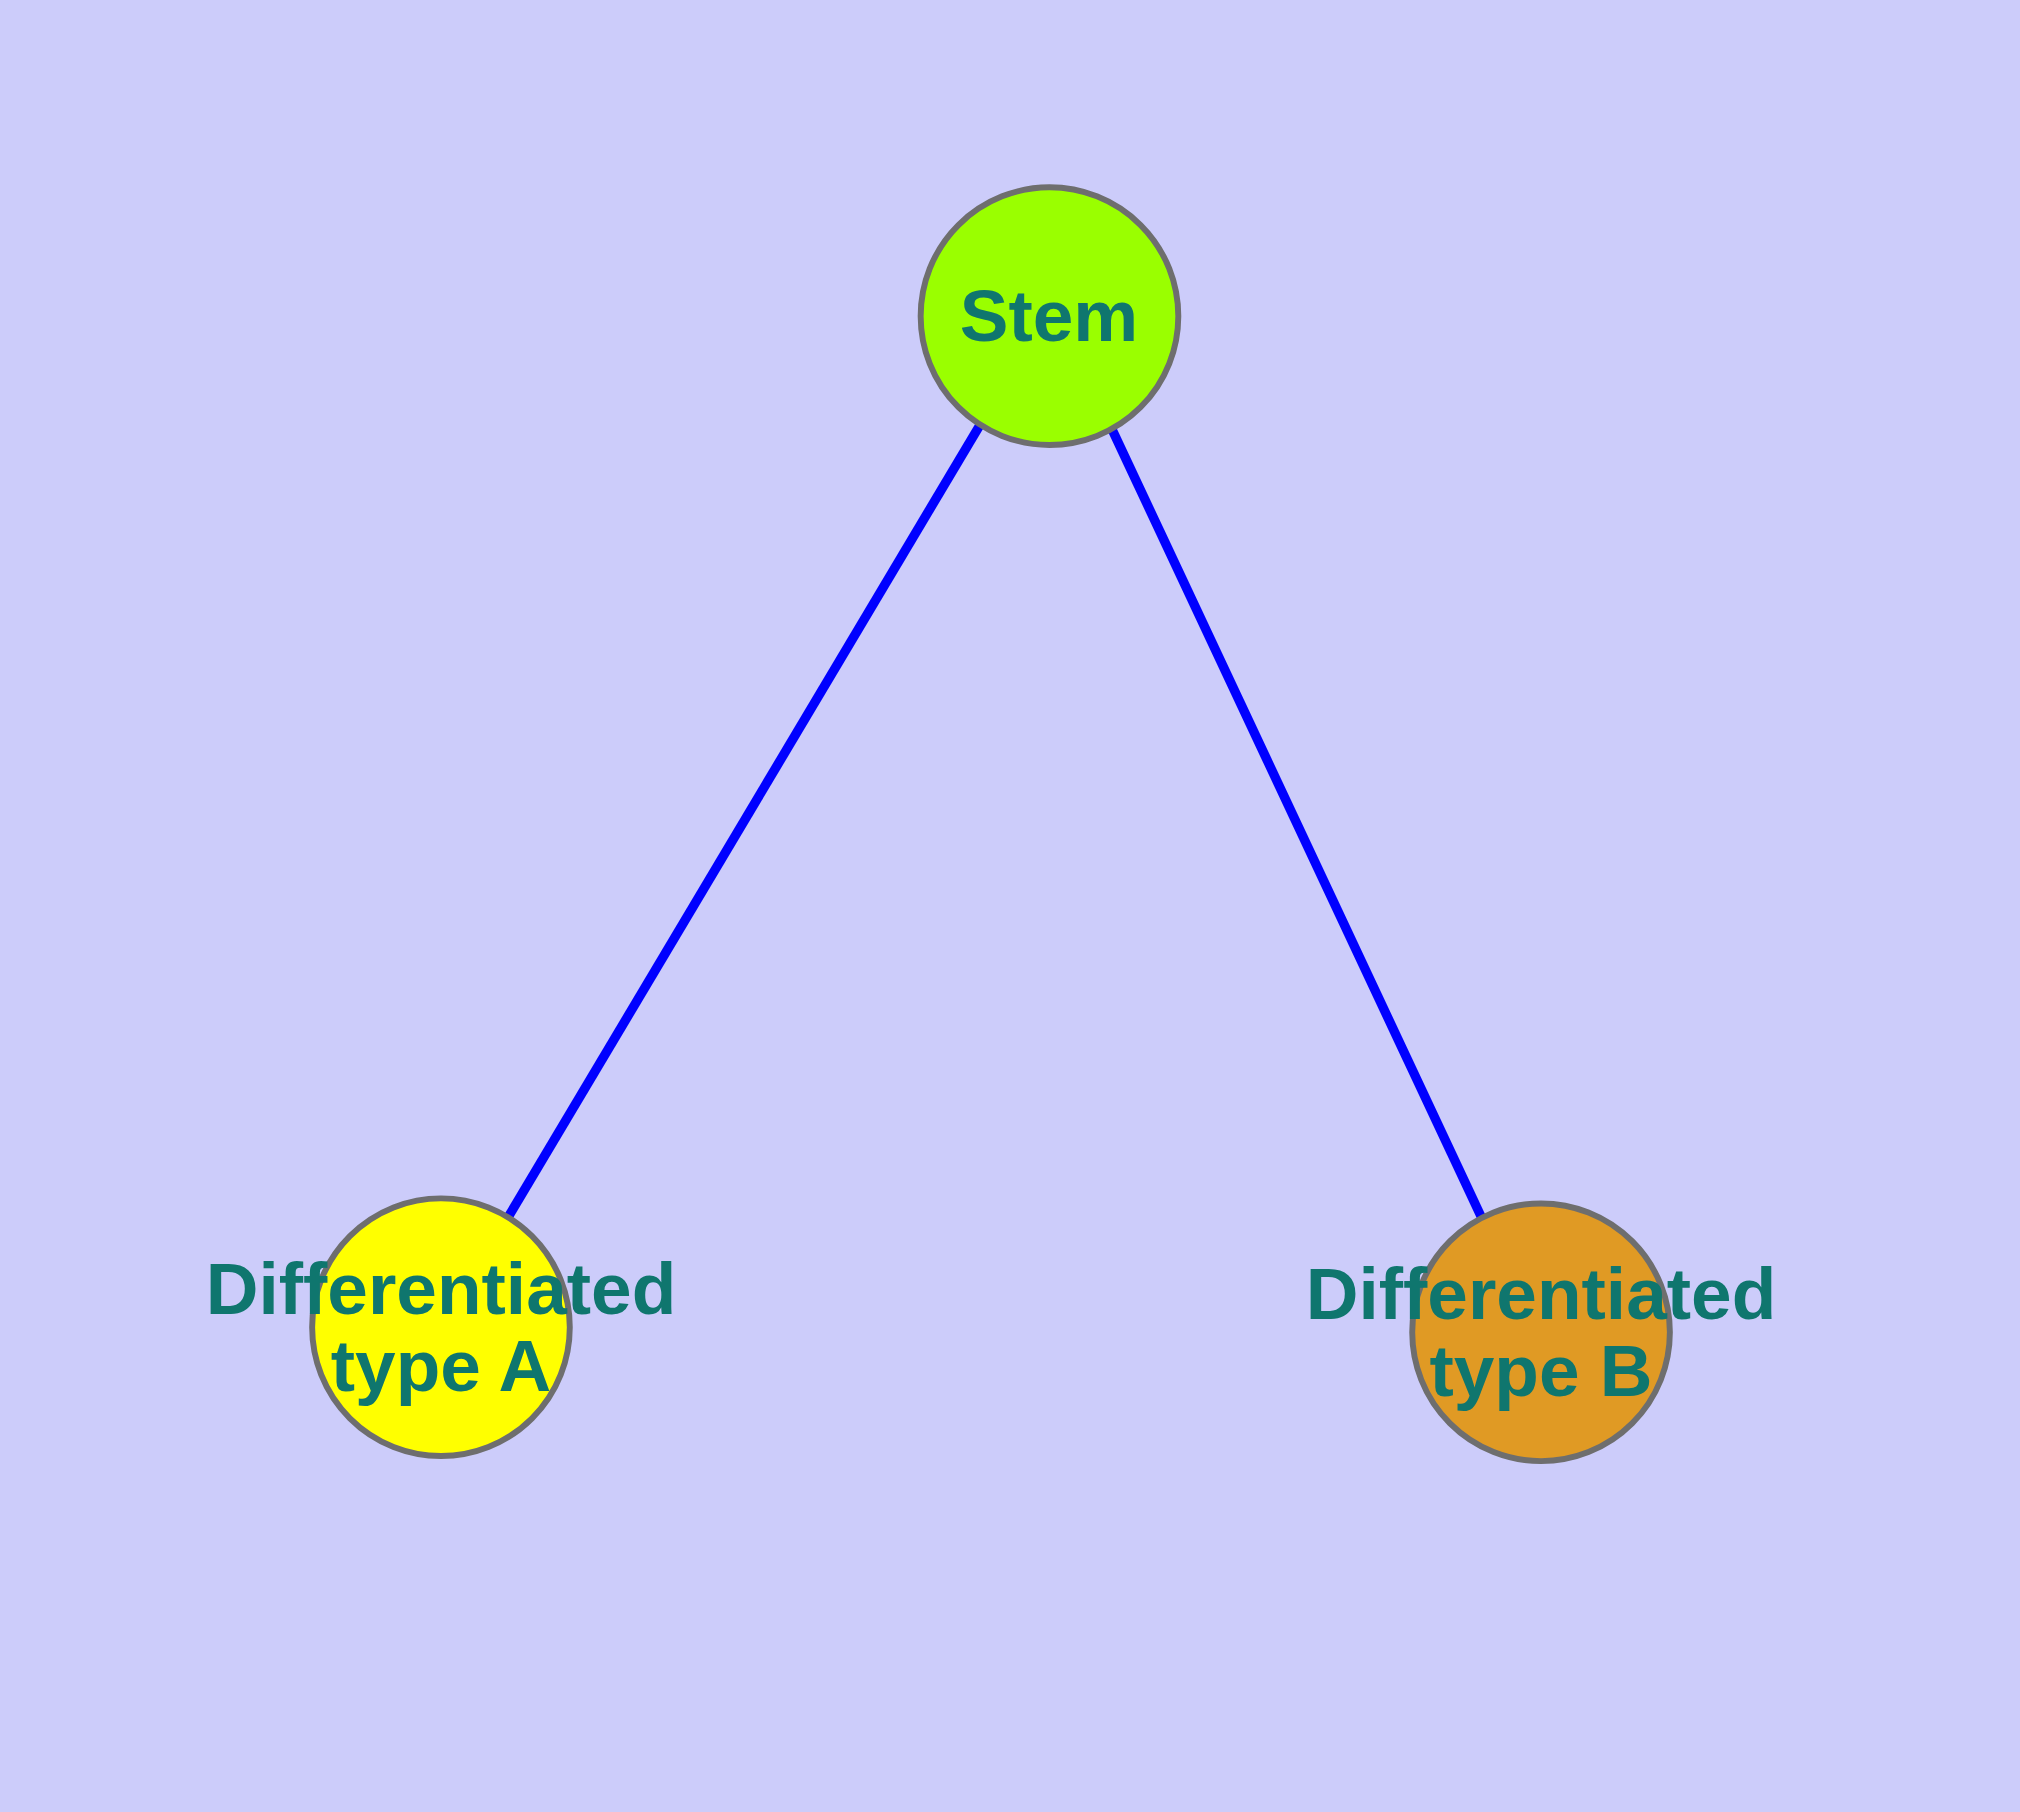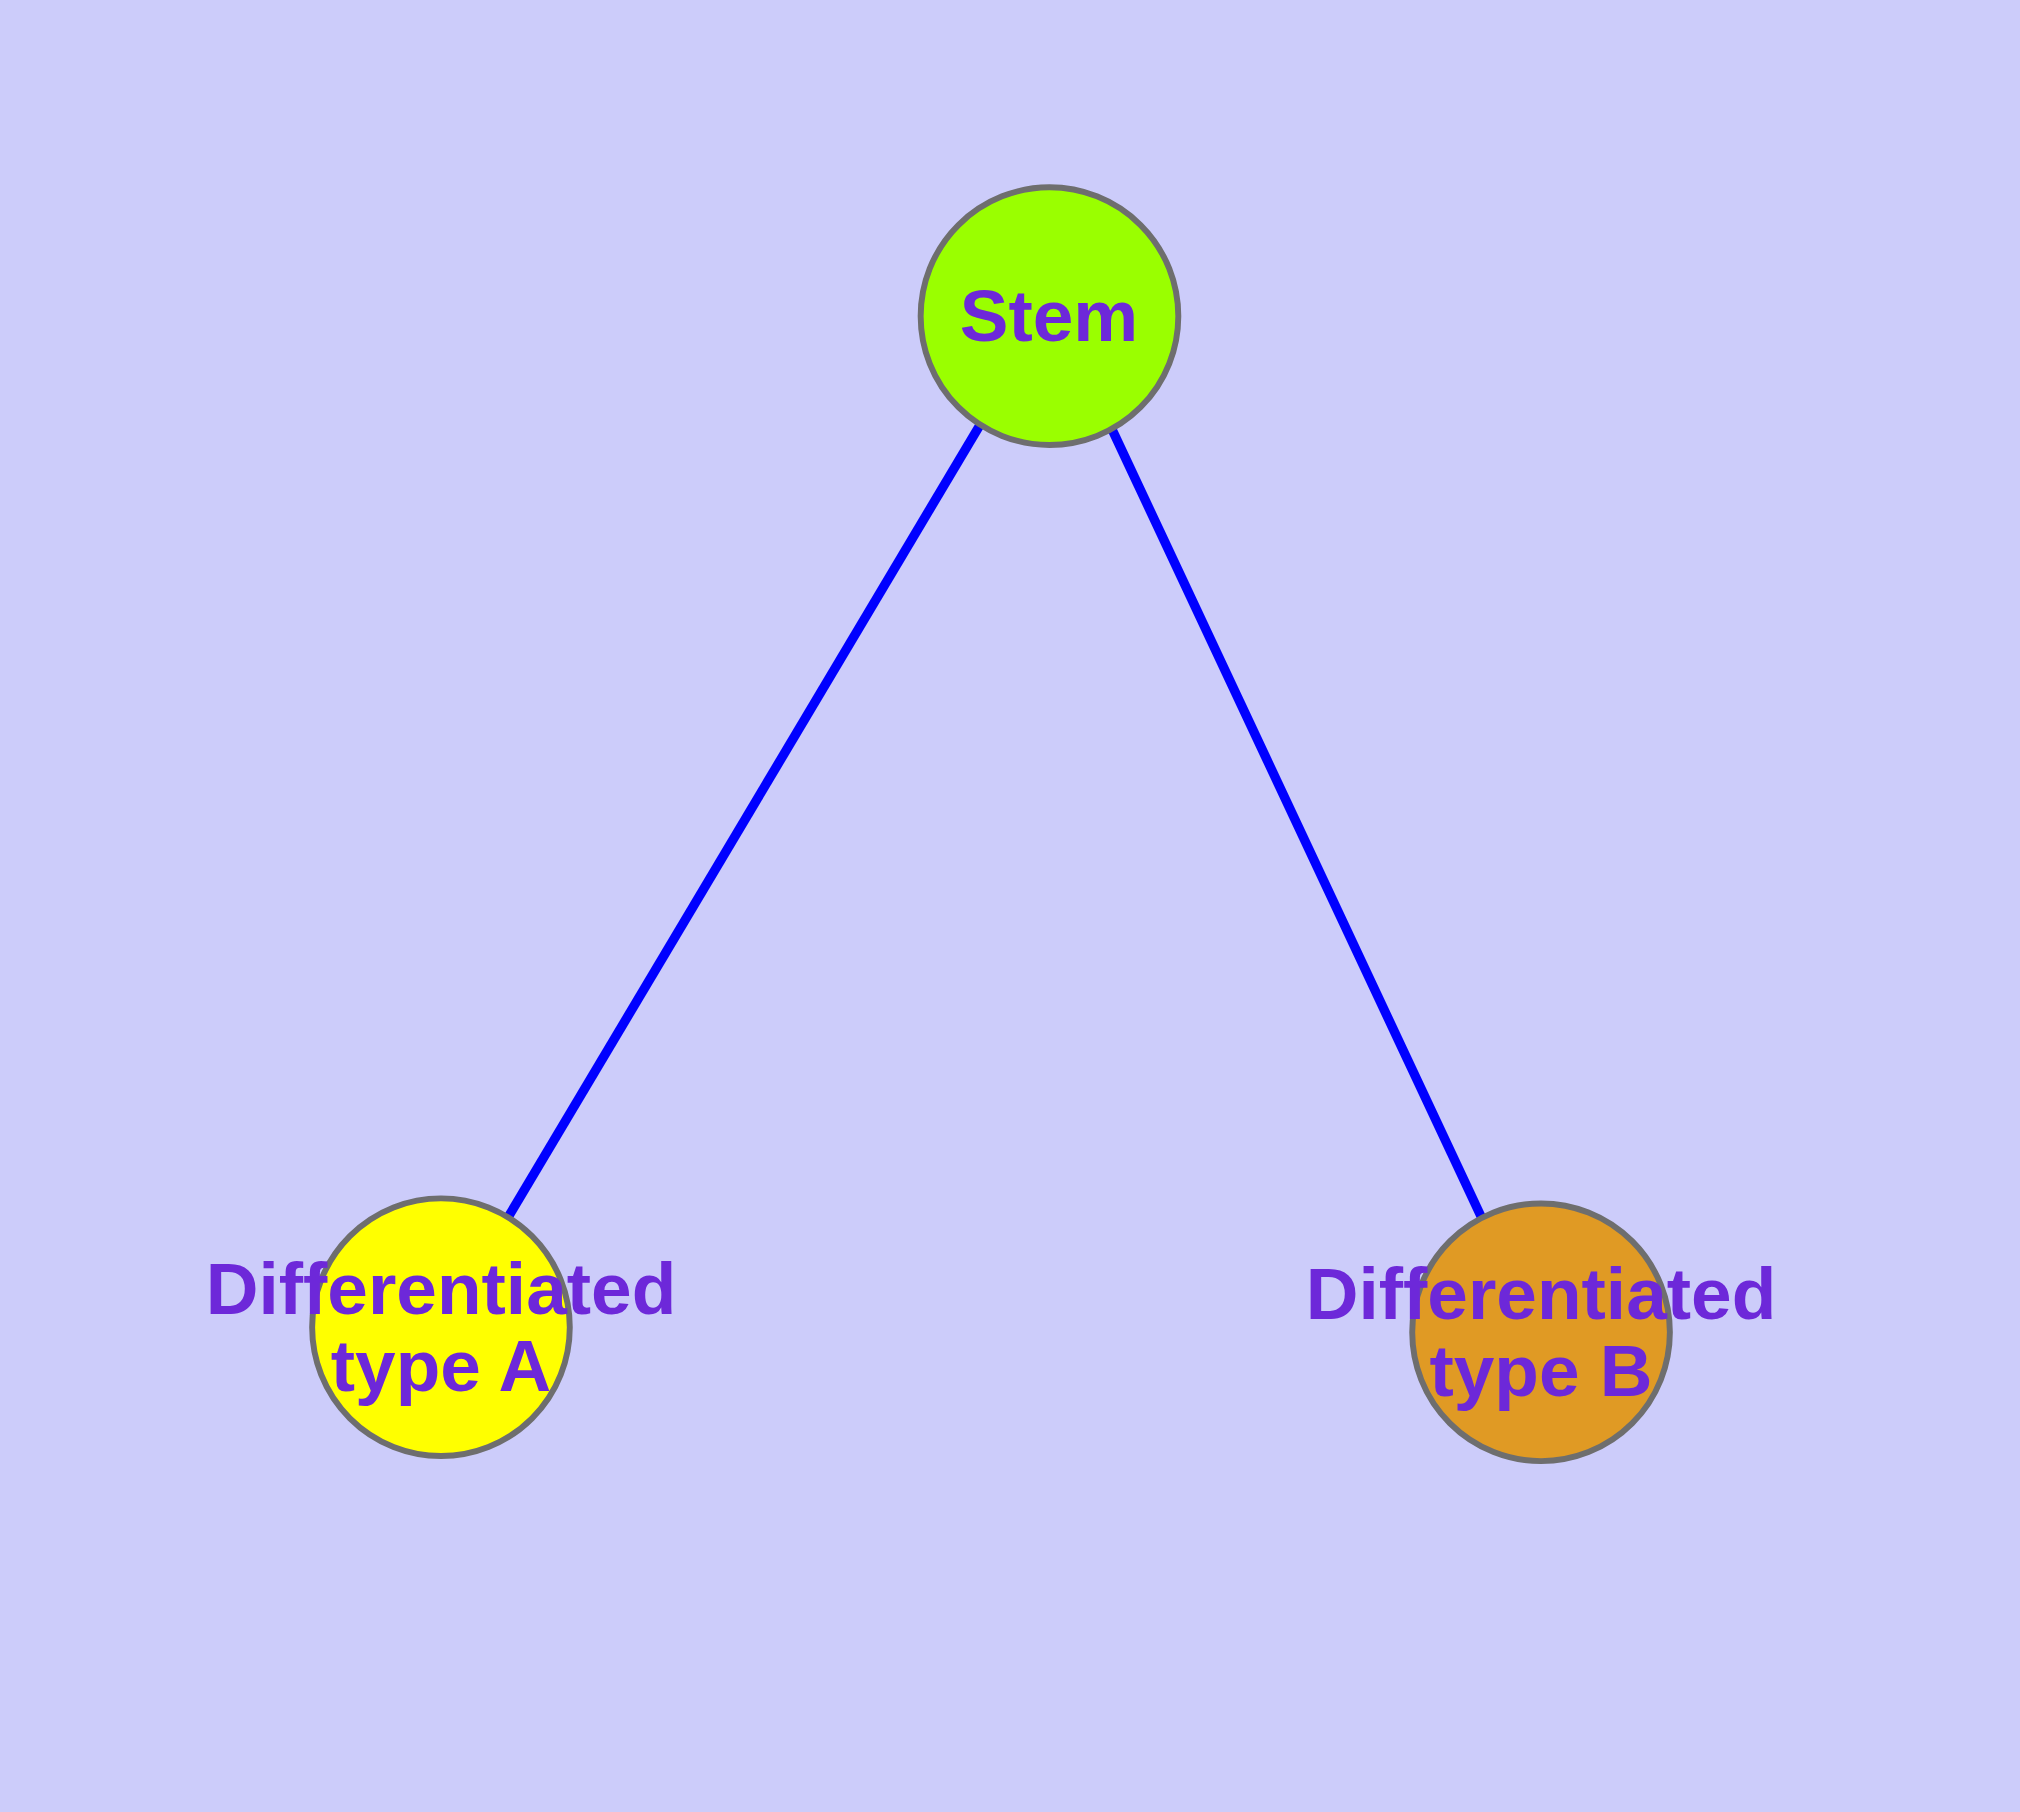--- a/index.html
+++ b/index.html
@@ -27,21 +27,21 @@
     stroke-width: 7;
   }
   .edge-line {
     stroke: #0000ff;
     stroke-width: 11;
     stroke-linecap: butt;
   }
   .node-label {
     position: absolute;
     text-align: center;
-    color: #6d28d9;
+    color: #0f766e;
     font-weight: bold;
     line-height: 1.06;
     white-space: pre;
     pointer-events: none;
     font-family: "Liberation Sans", sans-serif;
   }
   #label-stem {
     font-size: 73px;
     left: 1049px;
     top: 316px;

